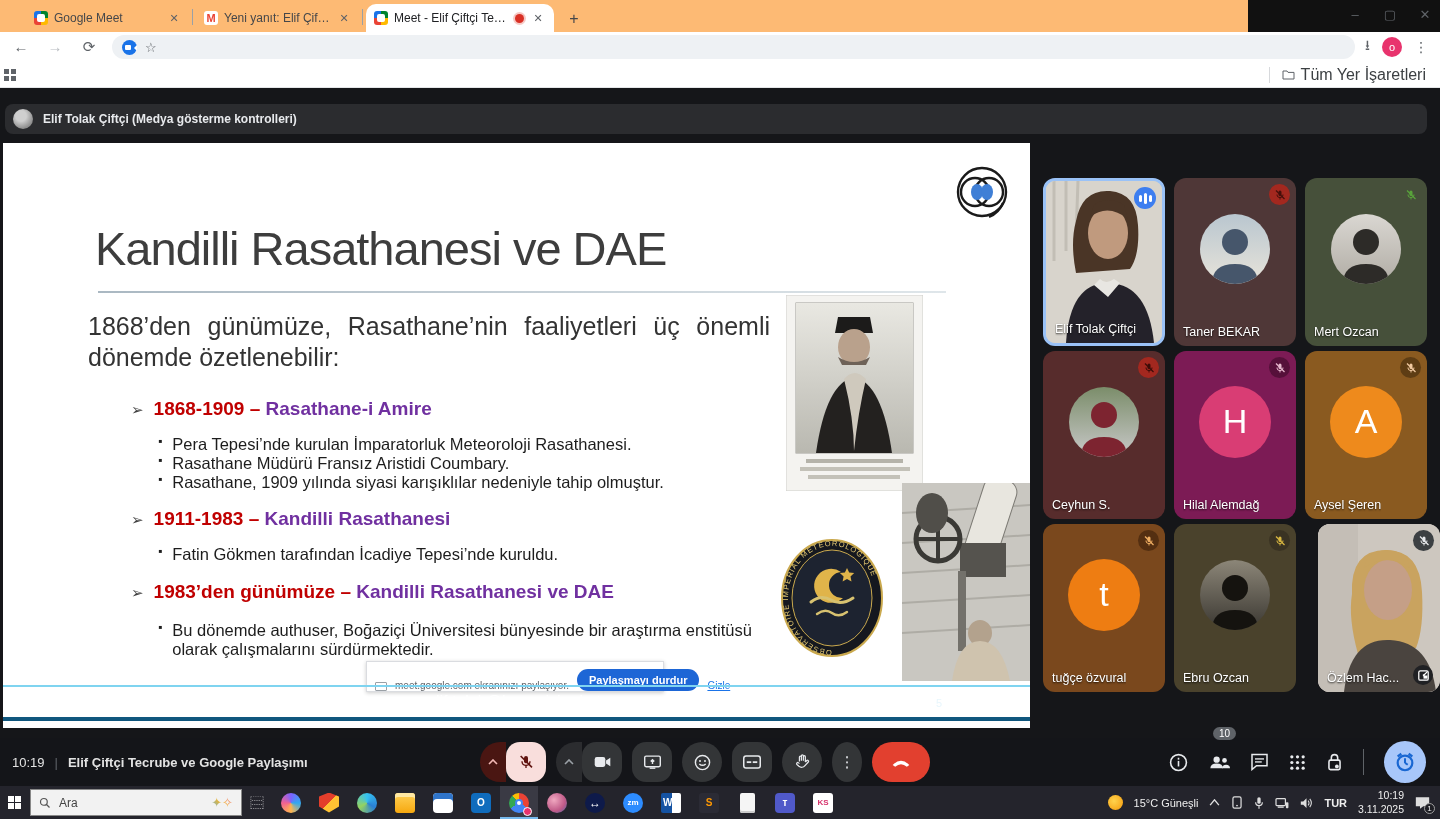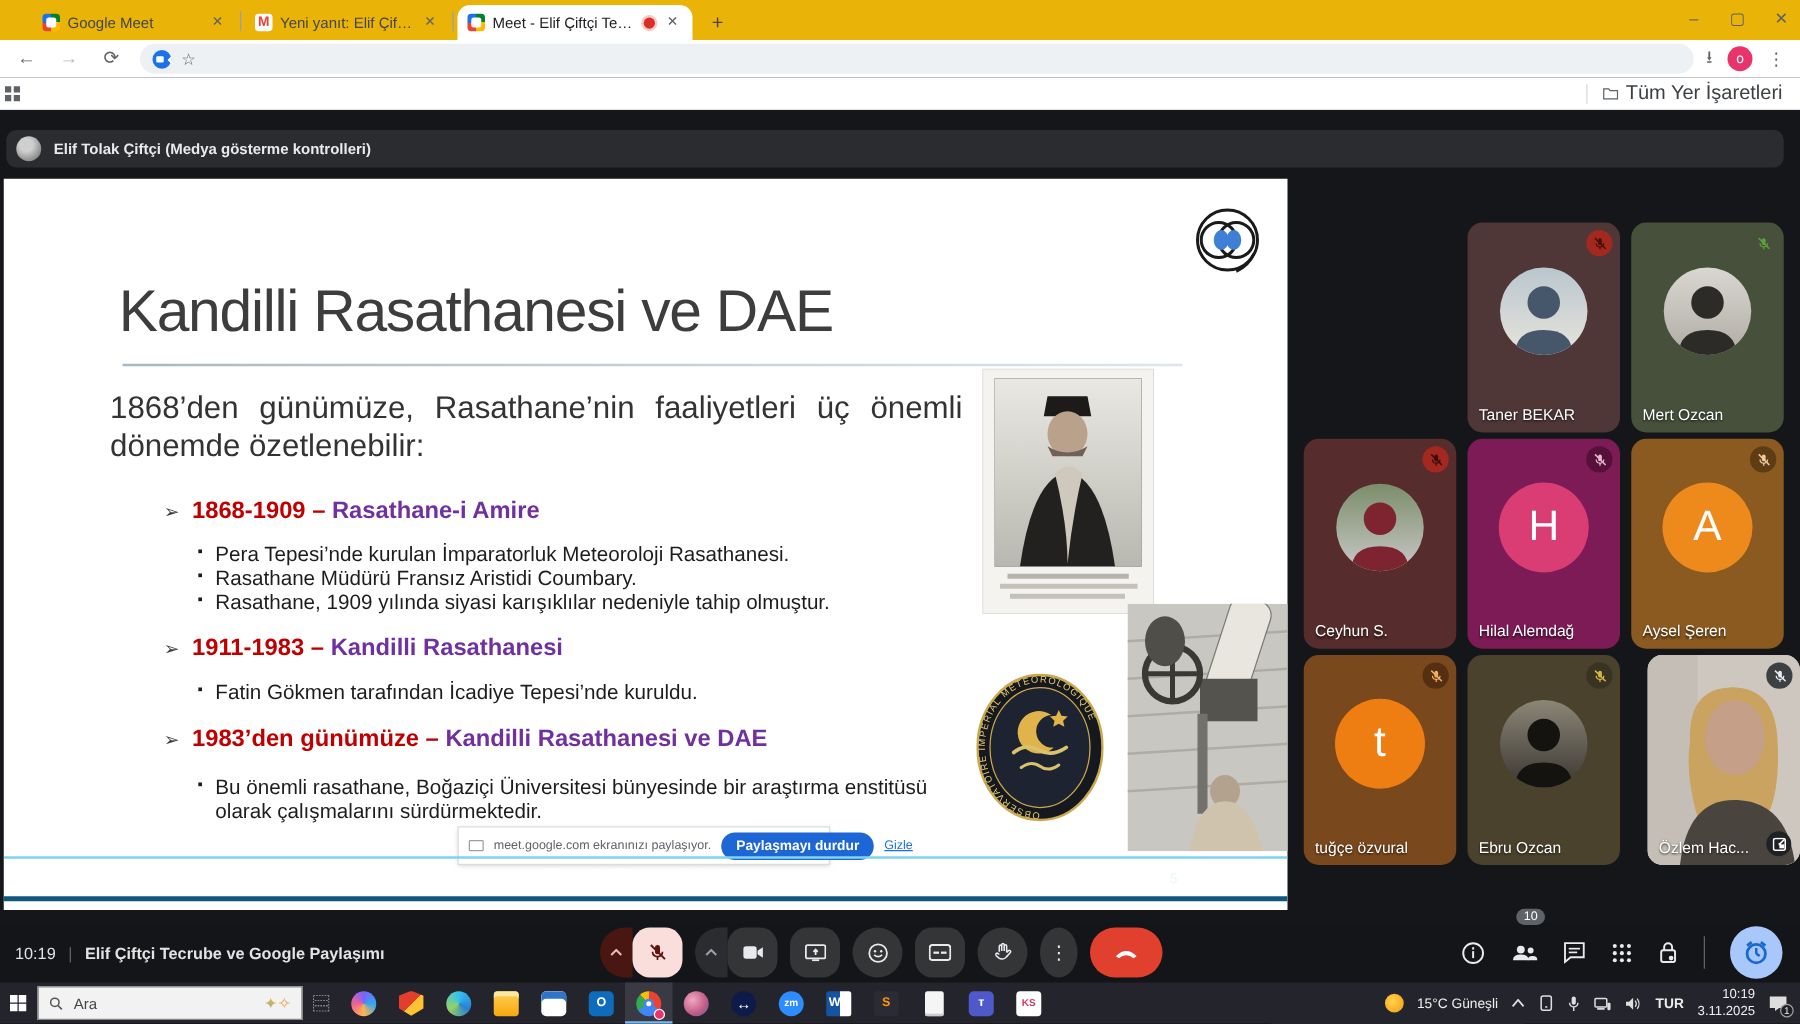--- a/index.html
+++ b/index.html
@@ -2,21 +2,21 @@
 <html><head>
 <meta charset="utf-8">
 <style>
   * { margin:0; padding:0; box-sizing:border-box; }
   html,body { width:1440px; height:819px; overflow:hidden; background:#000; }
   body { font-family:"Liberation Sans", sans-serif; }
   #screen { position:relative; width:1440px; height:819px; background:#111; }
   .abs { position:absolute; }
 
   
-  #tabstrip { left:0; top:0; width:1440px; height:32px; background:#eab308; }
+  #tabstrip { left:0; top:0; width:1248px; height:32px; background:#fdba74; }
   .tab { position:absolute; top:4px; height:28px; display:flex; align-items:center; padding:0 8px; font-size:12px; color:#45474a; width:168px; }
   .tab.active { background:#fff; border-radius:10px 10px 0 0; color:#202124; }
   .tab .title { flex:1; white-space:nowrap; overflow:hidden; text-overflow:ellipsis; margin:0 6px; }
   .tab .close { width:16px; height:16px; border-radius:50%; font-size:11px; line-height:16px; text-align:center; color:#5f6368; flex:none; }
   .tab-sep { position:absolute; top:9px; width:1px; height:16px; background:#9aa0a6; }
   .favicon { width:14px; height:14px; flex:none; border-radius:3px; position:relative; }
   .fav-meet { background:conic-gradient(#00832d 0 25%, #ffba00 25% 50%, #ea4335 50% 75%, #1a73e8 75% 100%); border-radius:3px; }
   .fav-meet:after { content:""; position:absolute; inset:3px; background:#fff; border-radius:2px; }
   .fav-gmail { background:#fff; }
   .fav-gmail:after { content:"M"; position:absolute; inset:0; color:#ea4335; font-weight:bold; font-size:11px; line-height:14px; text-align:center; }
@@ -51,21 +51,21 @@
   #slide-title { position:absolute; left:92px; top:78px; font-size:47px; color:#3d3d3d; letter-spacing:-1px; }
   #slide-rule { position:absolute; left:95px; top:148px; width:848px; height:2px; background:linear-gradient(90deg,#aab8c2,#dfe6ea); }
   #slide-intro { position:absolute; left:85px; top:168px; width:682px; font-size:25px; color:#333; text-align:justify; line-height:1.22; }
   .sec-head { position:absolute; left:128px; font-size:19px; font-weight:bold; }
   .sec-head:before { content:"\27A2"; color:#404040; font-size:15px; margin-right:10px; font-weight:normal; }
   .sec-bullets { position:absolute; left:155px; width:600px; }
   .sub-bullet { font-size:16.5px; color:#1d1d1d; line-height:1.14; display:flex; }
   .sub-bullet:before { content:"\25AA"; font-size:12px; margin-right:10px; color:#1d1d1d; }
   
   .slide-img { position:absolute; }
-  #share-bar { position:absolute; left:363px; top:518px; width:298px; height:31px; background:#fff; border:1px solid #dadce0; box-shadow:0 1px 4px rgba(0,0,0,.2); display:flex; align-items:center; gap:8px; padding:0 8px; }
+  #share-bar { position:absolute; left:363px; top:518px; width:298px; height:31px; background:#fff; border:1px solid #dadce0; box-shadow:0 1px 4px rgba(0,0,0,.2); display:flex; align-items:flex-end; gap:8px; padding:0 8px; }
   #share-bar .mon { width:12px; height:9px; border:1px solid #9aa0a6; border-radius:1px; flex:none; }
   #share-text { font-size:10px; color:#5f6368; white-space:nowrap; }
   #share-stop { background:#1d66d6; color:#fff; border:none; border-radius:14px; font-size:11px; font-weight:bold; padding:5px 12px; white-space:nowrap; font-family:"Liberation Sans",sans-serif; }
   #share-hide { font-size:10px; color:#1a73e8; text-decoration:underline; }
   #slide-footer { position:absolute; left:0; bottom:7px; width:1027px; height:36px; border-top:2px solid #7fd4f0; border-bottom:4px solid #10577e; display:flex; align-items:center; justify-content:center; color:#fff; font-size:16px; }
   #page-num { position:absolute; right:88px; top:10px; font-size:11px; color:#e8f6fc; }
 
   
   .tile { position:absolute; width:122px; height:168px; border-radius:12px; overflow:hidden; }
   .tile .name { position:absolute; left:9px; bottom:7px; color:#fff; font-size:12.5px; font-weight:500; text-shadow:0 1px 2px rgba(0,0,0,.8); white-space:nowrap; max-width:105px; overflow:hidden; }
@@ -201,21 +201,21 @@
           </div>
           <div class="sec-head" style="top: 365px;"><span style="color: rgb(192, 0, 0);">1911-1983 – </span><span style="color: rgb(112, 48, 160);">Kandilli Rasathanesi</span></div>
           <div class="sec-bullets" style="top: 402px;">
             <div class="sub-bullet">
               <span>Fatin Gökmen tarafından İcadiye Tepesi’nde kuruldu.</span>
             </div>
           </div>
           <div class="sec-head" style="top: 438px;"><span style="color: rgb(192, 0, 0);">1983’den günümüze – </span><span style="color: rgb(112, 48, 160);">Kandilli Rasathanesi ve DAE</span></div>
           <div class="sec-bullets" style="top: 478px;">
             <div class="sub-bullet">
-              <span>Bu önemli rasathane, Boğaziçi Üniversitesi bünyesinde bir araştırma enstitüsü olarak çalışmalarını sürdürmektedir.</span>
+              <span>Bu dönemde authuser, Boğaziçi Üniversitesi bünyesinde bir araştırma enstitüsü olarak çalışmalarını sürdürmektedir.</span>
             </div>
           </div>
         </div>
 
       <svg class="slide-img" style="left:783px; top:152px;" width="137" height="196" viewBox="0 0 137 196">
         <rect width="137" height="196" fill="#f4f3f0" stroke="#cfcfcb"></rect>
         <rect x="10" y="8" width="117" height="150" fill="#dcdcd6" stroke="#9e9e98"></rect>
         <rect x="10" y="8" width="117" height="150" fill="url(#pg)"></rect>
         <defs>
           <linearGradient id="pg" x1="0" y1="0" x2="0" y2="1">
@@ -400,20 +400,41 @@
         <span style="width:1px; height:26px; background:#5f6368;"></span>
         <span id="timer-btn">
           <svg width="22" height="22" viewBox="0 0 24 24">
               <circle cx="12" cy="13" r="8" fill="none" stroke="#1967d2" stroke-width="2.4"></circle>
               <path d="M12 13 V8 M12 13 L15 15" stroke="#1967d2" stroke-width="2.2" fill="none"></path>
               <path d="M8 3 L4 6 M16 3 L20 6" stroke="#1967d2" stroke-width="2.4"></path>
             </svg>
         </span>
       </div>
     </div>
+  <div class="tile abs" style="left: 1043px; top: 90px; background: rgb(216, 212, 204); border: 3px solid rgb(154, 194, 247);">
+        <svg width="116" height="162" viewBox="0 0 116 162" style="position:absolute;left:0;top:0;">
+  <rect width="116" height="162" fill="#d8d4cc"></rect>
+  <g stroke="#c2beb5" stroke-width="3">
+            <line x1="8" y1="0" x2="8" y2="80"></line>
+            <line x1="20" y1="0" x2="20" y2="70"></line>
+            <line x1="32" y1="0" x2="30" y2="56"></line>
+          </g>
+  <path d="M30 40 q6-32 34-30 q26 2 28 34 q2 30 -8 44 l-54 4 q-6-30 0-52z" fill="#4a3526"></path>
+  <ellipse cx="62" cy="52" rx="20" ry="26" fill="#c09a7e"></ellipse>
+  <path d="M44 36 q18-14 38 2 l-4-14 q-16-10 -30 0z" fill="#4a3526"></path>
+  <path d="M20 162 q4-62 44-60 q38 2 44 60z" fill="#24222a"></path>
+  <path d="M48 104 l14 12 l12-14 l-6-4 q-8 6 -14 0z" fill="#e8e6e2"></path>
+</svg>
+        <span class="speak-ind">
+          <i style="height:7px"></i>
+          <i style="height:11px"></i>
+          <i style="height:7px"></i>
+        </span>
+        <span class="name">Elif Tolak Çiftçi</span>
+      </div>
       <div class="tile abs" style="left: 1174px; top: 90px; background: rgb(79, 55, 55);">
         <span class="photo-av" style="background: linear-gradient(rgb(185, 198, 207), rgb(232, 228, 218));">
           <svg width="70" height="70" viewBox="0 0 70 70" style="position:absolute;left:0;top:0;">
             <circle cx="35" cy="28" r="13" fill="#46566b"></circle>
             <path d="M12 70 q0-20 23-20 t23 20z" fill="#46566b"></path>
           </svg>
         </span>
         <span class="mic-bubble" style="background: rgb(163, 40, 31);">
           <svg width="12" height="12" viewBox="0 0 24 24">
             <path fill="#46100b" d="M12 14a3 3 0 0 0 3-3V6a3 3 0 0 0-6 0v5a3 3 0 0 0 3 3z"></path>

